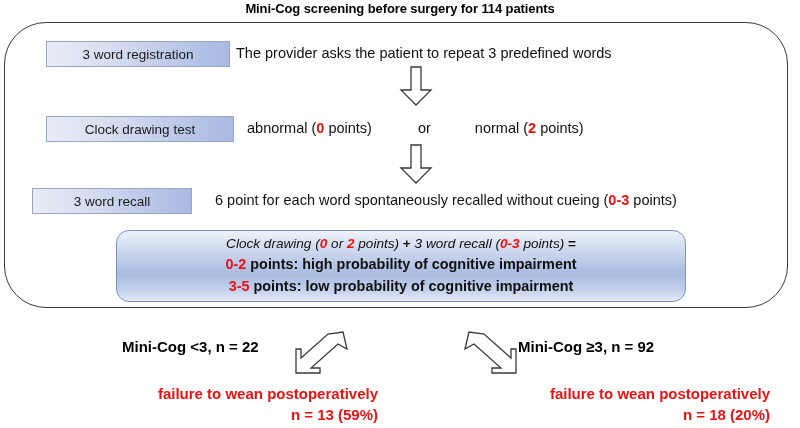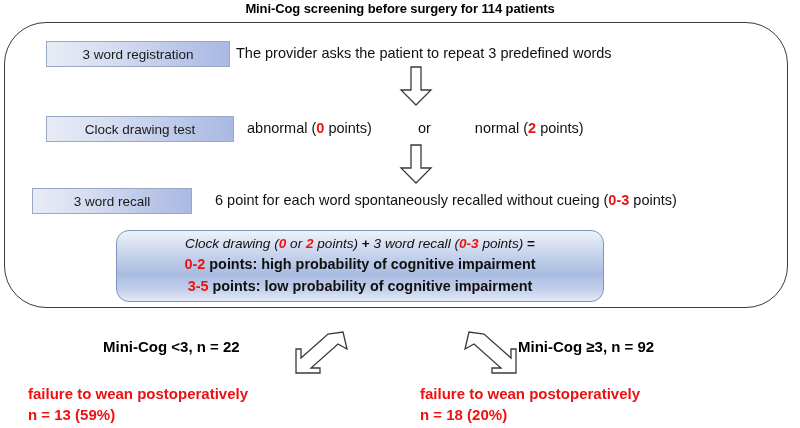--- a/index.html
+++ b/index.html
@@ -94,21 +94,21 @@
     height: 40px;
   }
   .arrow-1 { left: 398px; top: 66px; }
   .arrow-2 { left: 398px; top: 144px; }
 
   
   .summary-box {
     position: absolute;
     left: 116px;
     top: 230px;
-    width: 488px;
+    width: 570px;
     height: 72px;
     box-sizing: border-box;
     border: 1.3px solid #7f93bb;
     border-radius: 13px;
     background: linear-gradient(to bottom,
                 #eef2fa 0%,
                 #dbe3f3 16%,
                 #b7c7e6 48%,
                 #a8bbe0 62%,
                 #c3d0ec 84%,
@@ -135,36 +135,36 @@
   .plus-eq { font-style: normal; font-weight: bold; }
 
   
   .branch-label {
     position: absolute;
     font-size: 15px;
     font-weight: bold;
     color: #000000;
     white-space: nowrap;
   }
-  .branch-left  { left: 103px; top: 338px; text-align: right; }
+  .branch-left  { left: 122px; top: 338px; text-align: right; }
   .branch-right { left: 518px; top: 338px; }
 
   
   .diag-arrow {
     position: absolute;
     width: 54px;
     height: 46px;
   }
   .diag-left  { left: 294px; top: 330px; }
   .diag-right { left: 464px; top: 330px; }
 
   
   .outcome {
     position: absolute;
-    text-align: left;
+    text-align: right;
     color: #ee1111;
     font-weight: bold;
     font-size: 15px;
     line-height: 1.42;
     white-space: nowrap;
   }
   .outcome-left  { left: 28px;  top: 383px; width: 350px; }
   .outcome-right { left: 420px; top: 383px; width: 350px; }
   .outcome .line2 { display: block; }
 </style>

